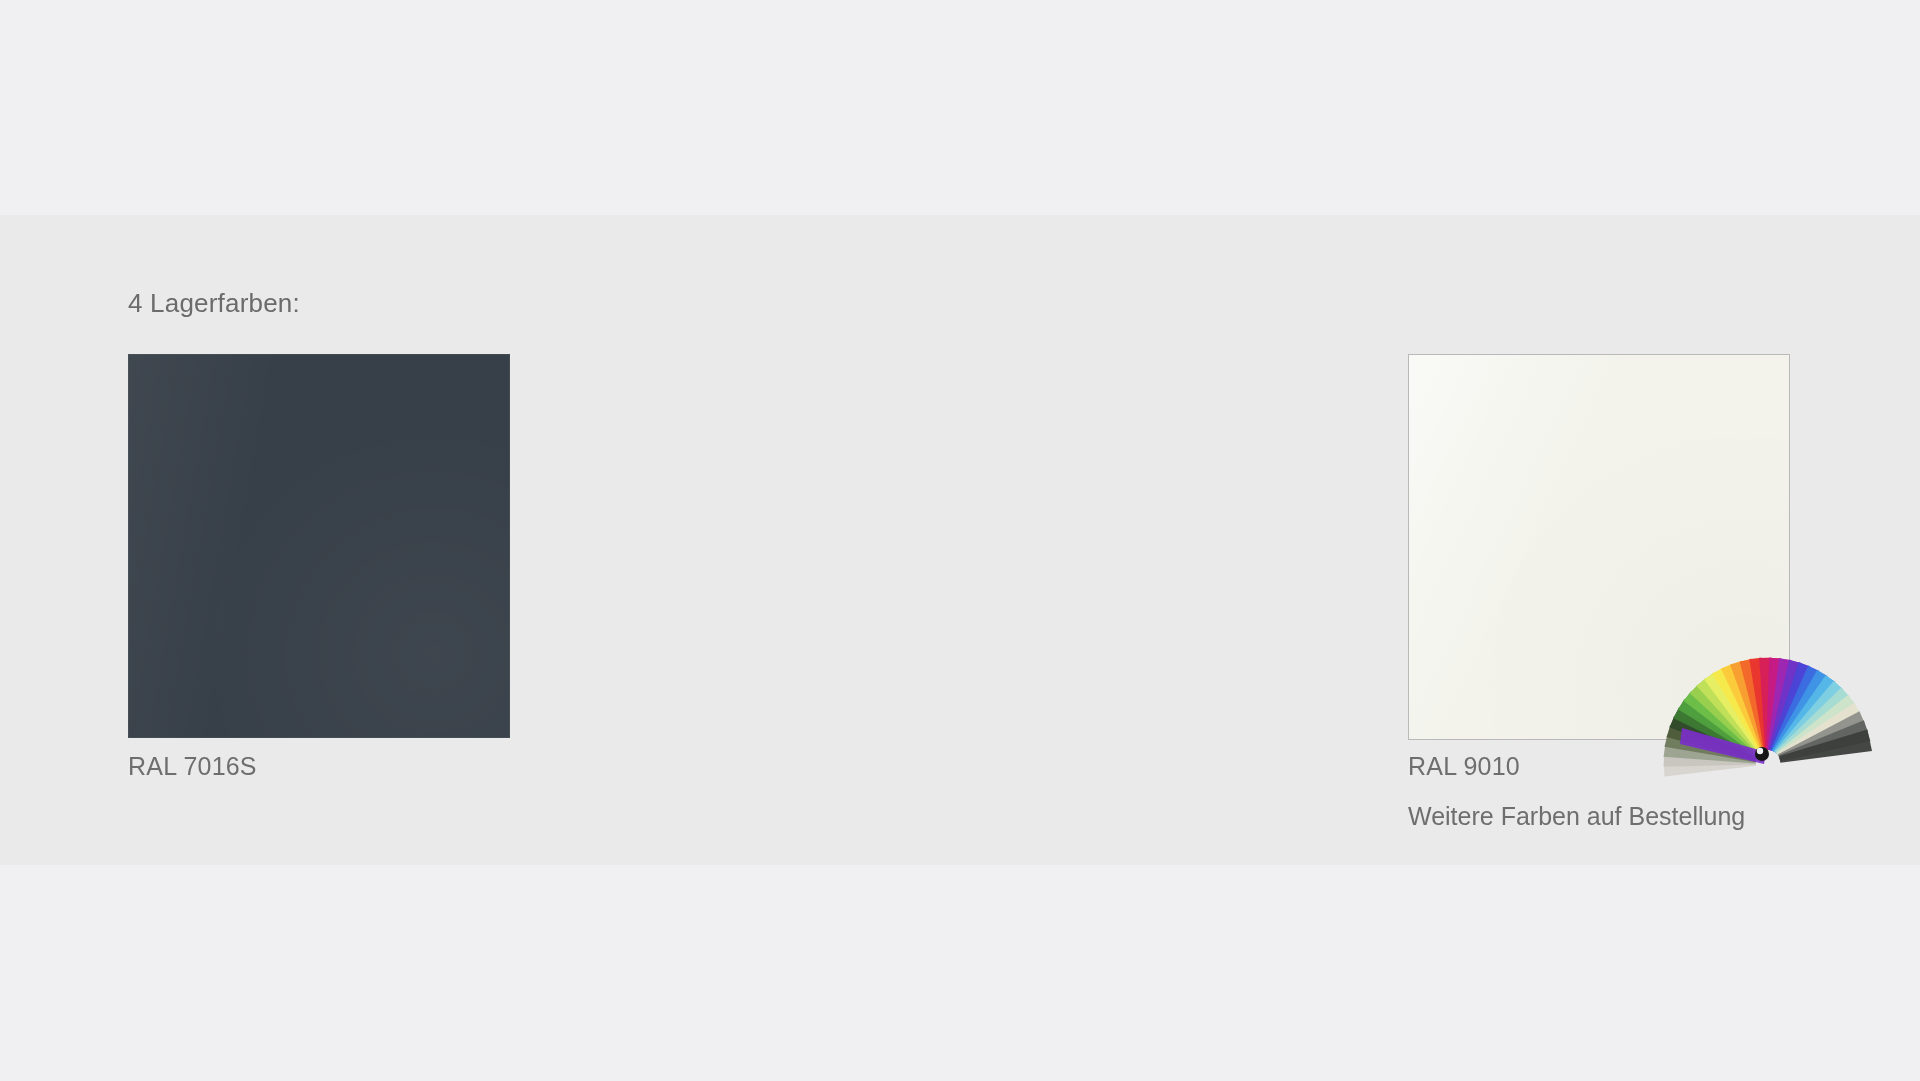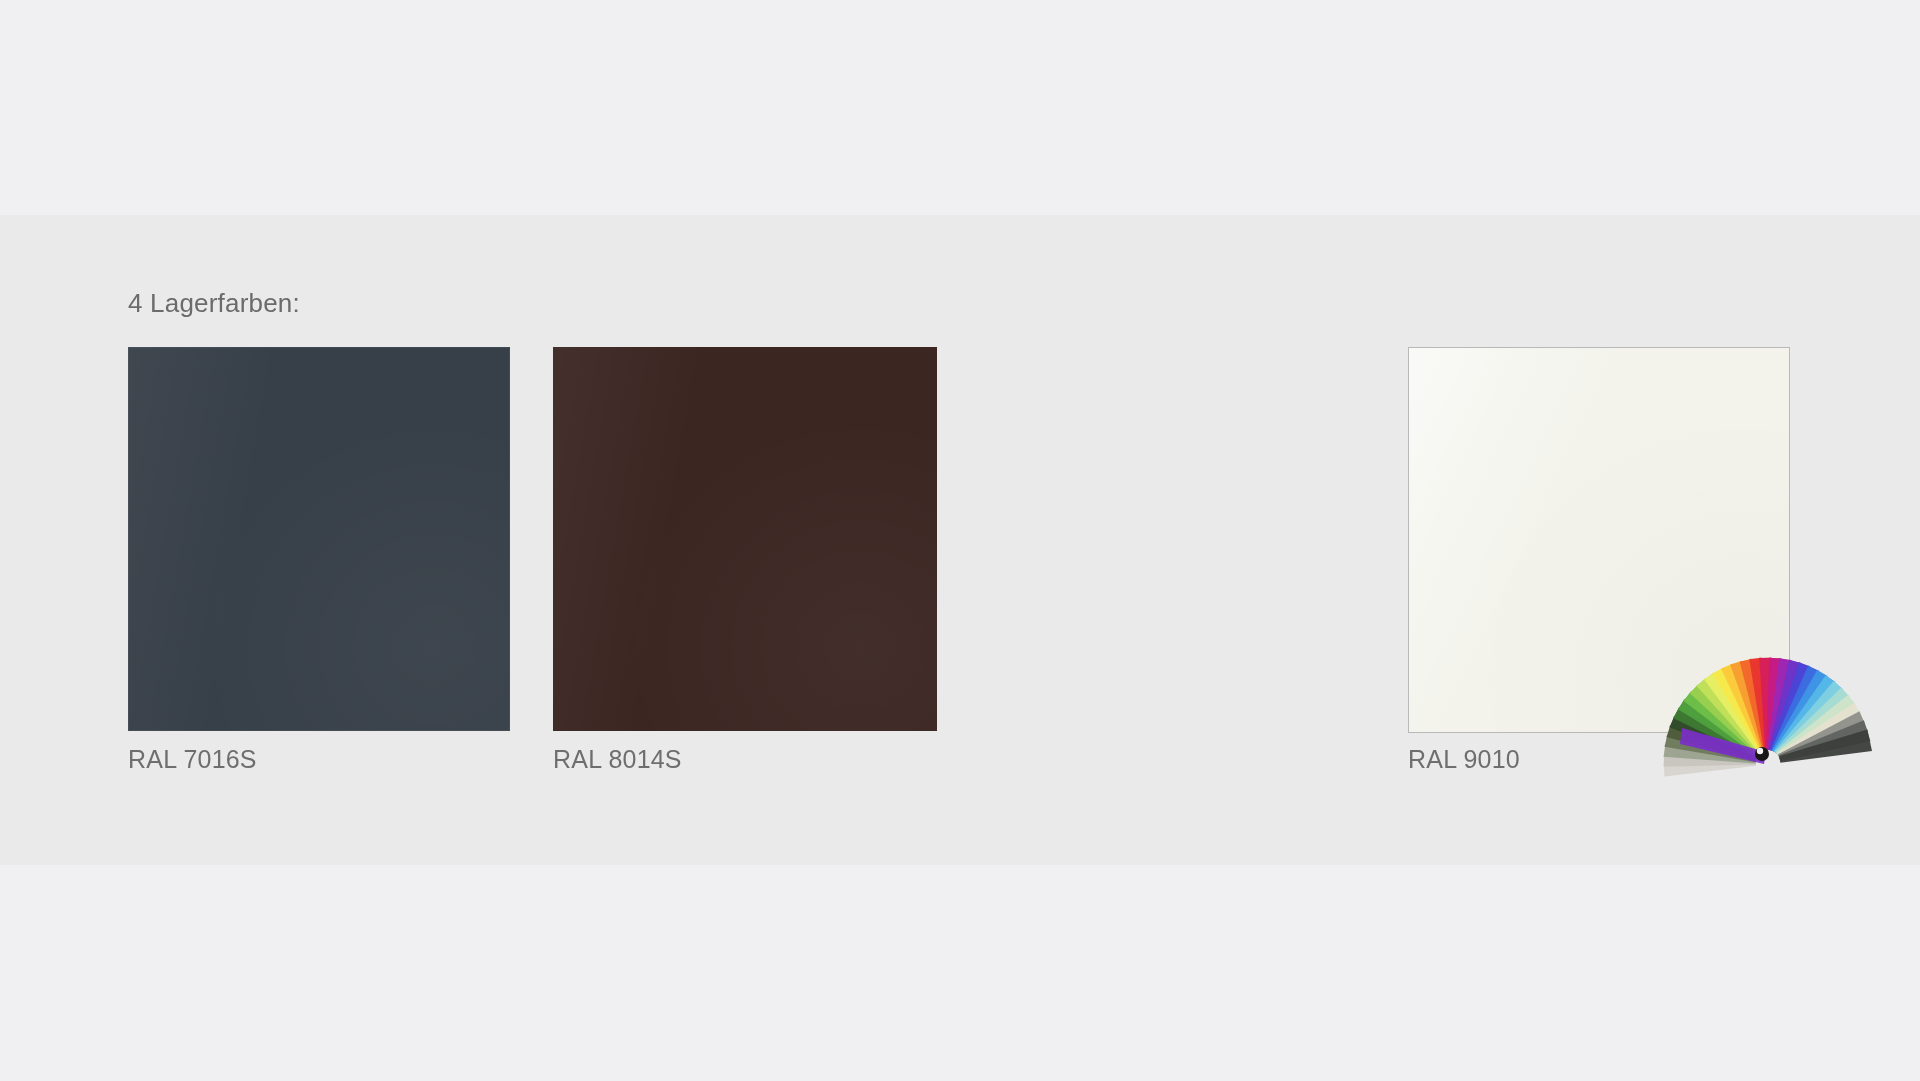--- a/index.html
+++ b/index.html
@@ -64,21 +64,21 @@
   .swatch-row {
     position: absolute;
     left: 0;
     top: 346px;
     width: 1920px;
     height: 400px;
   }
 
   .swatch-item {
     position: absolute;
-    top: 1px;
+    top: 8px;
   }
 
   .swatch-box {
     position: relative;
     overflow: hidden;
   }
 
   .swatch-label {
     position: absolute;
     font-size: 25px;
@@ -180,33 +180,28 @@
 
   <div class="swatch-row">
 
     <div class="swatch-item sw1">
       <div class="swatch-box" style="background: rgb(55, 63, 72);">
         <div class="texture-dark"></div>
       </div>
       <div class="swatch-label label-1">RAL 7016S</div>
     </div>
 
-    <div class="swatch-item sw2">
-      <div class="swatch-box" style="background: rgb(59, 38, 34);">
-        <div class="texture-dark"></div>
-      </div>
-      <div class="swatch-label label-2">RAL 8014S</div>
-    </div>
 
 
     <div class="swatch-item sw4">
       <div class="swatch-box" style="background: rgb(243, 243, 236);">
         <div class="texture-white"></div>
       </div>
       <div class="swatch-label label-4">RAL 9010</div>
+      <div class="note-line">Weitere Farben auf Bestellung</div>
     </div>
 
   </div>
 
   <div class="fan-deck">
     <svg width="212" height="186" viewBox="0 0 212 186" xmlns="http://www.w3.org/2000/svg">
       <g id="fan-blades" transform="translate(108,150)">
           <polygon points="-12.1,-2.9 -104.3,-7.4 -103.6,14.6 -11.9,3.7" fill="#d7d3ce" opacity="0.95"></polygon>
           <polygon points="-11.8,-4.0 -103.1,-17.3 -104.5,4.7 -12.2,2.6" fill="#c8c5bf" opacity="0.95"></polygon>
           <polygon points="-11.3,-5.1 -101.0,-27.1 -104.4,-5.3 -12.4,1.4" fill="#9aa28f" opacity="0.95"></polygon>

